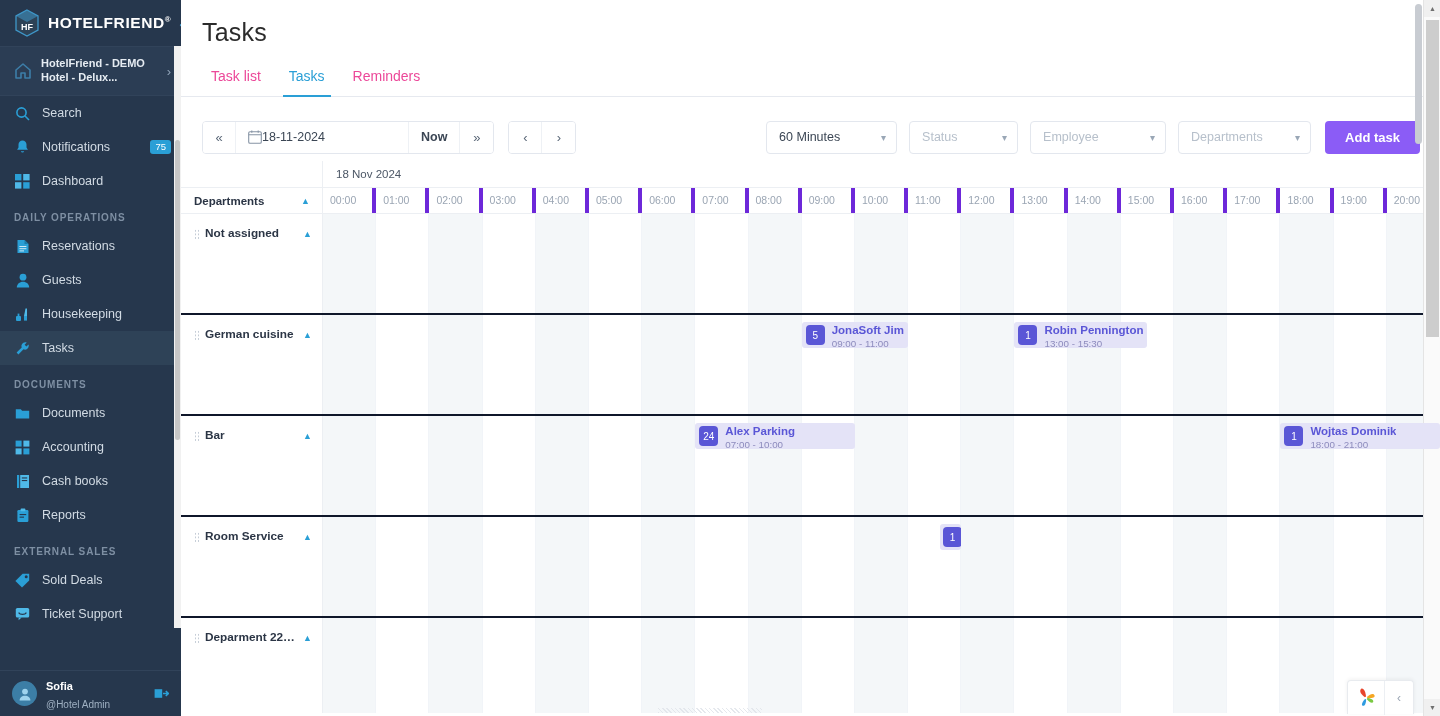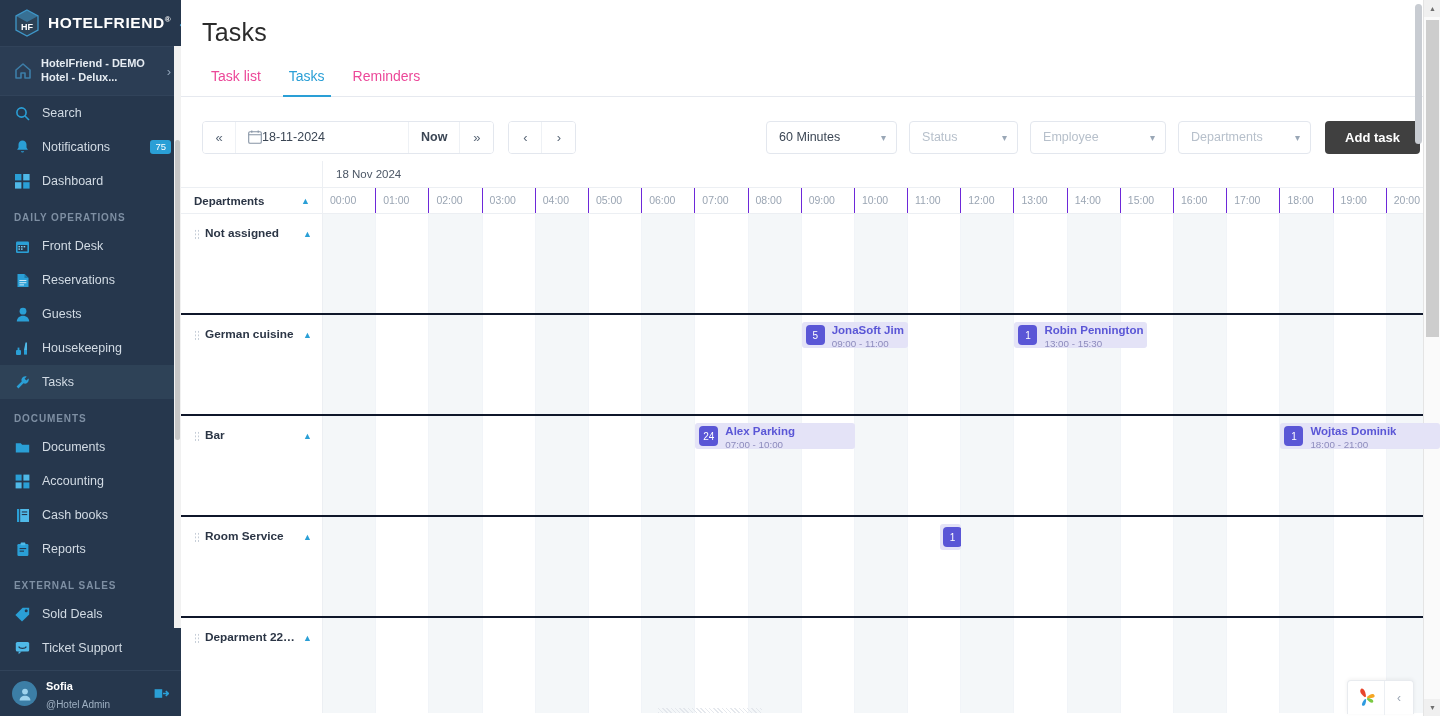--- a/index.html
+++ b/index.html
@@ -133,21 +133,21 @@
     display:flex; align-items:center; padding: 0 10px 0 12px; font-size:12.5px;
     color:#3b4654; cursor:pointer; margin-left: 12px; position:relative;
   }
   .select .chev { margin-left:auto; color:#9aa7b6; font-size:10px; padding-left: 14px; }
   .select.placeholder { color:#b7c0cb; }
   .sel-60 { width: 131px; }
   .sel-status { width: 109px; text-align: right; }
   .sel-emp { width: 136px; margin-left: 12px; }
   .sel-dep { width: 133px; }
   .add-task {
-    height:33px; background:#404040; color:#fff; border:none; border-radius:4px;
+    height:33px; background:#8b5cf6; color:#fff; border:none; border-radius:4px;
     font-size:13px; font-weight:bold; padding: 0 20px; margin-left: 14px; cursor:pointer;
     font-family: "Liberation Sans", sans-serif;
   }
 
   
   .timeline {
     position:relative; margin-left: 0px; height: 552px; overflow:hidden;
   }
   .tl-datebar {
     height: 27px; display:flex; border-bottom:1px solid #eceff3;
@@ -163,21 +163,21 @@
     width: 142px; flex:0 0 142px; display:flex; align-items:center;
     padding-left: 13px; font-size: 11.5px; font-weight: bold; color:#2b3545;
     border-right: 1px solid #eceff3; position:relative;
   }
   .tl-head .depcol .sortcaret {
     position:absolute; right: 12px; color:#2a9fd6; font-size: 9px;
   }
   .hours { flex:1 1 auto; display:flex; position:relative; }
   .hour {
     flex: 1 1 0; font-size: 10.5px; color:#9aa5b3; padding-top: 6px;
-    padding-left: 7px; border-right: 1px solid #6d28d9;
+    padding-left: 7px; border-right: 4px solid #6d28d9;
   }
   .tl-body { position:relative; }
   .row {
     display:flex; border-bottom:2px solid #0f172a; position:relative;
     height: 101px;
   }
   .row .depcell {
     width:142px; flex:0 0 142px; border-right:1px solid #eceff3;
     display:flex; align-items:flex-start; padding: 12px 10px 0 13px; gap:5px;
     background:#fff; position:relative; z-index:2;
@@ -313,34 +313,20 @@
             <rect x="8.2" y="0" width="6.4" height="6.4" fill="#4fb9e8"></rect>
             <rect x="0" y="8.2" width="6.4" height="6.4" fill="#4fb9e8"></rect>
             <rect x="8.2" y="8.2" width="6.4" height="6.4" fill="#2a9fd6"></rect>
           </svg>
       </span>
       <span class="lbl">Dashboard</span>
     </div>
 
     <div class="sb-section">DAILY OPERATIONS</div>
 
-    <div class="sb-item">
-      <span class="ic">
-        <svg width="15" height="15" viewBox="0 0 15 15">
-            <rect x="1" y="2.5" width="13" height="11.5" rx="1.2" fill="#2a9fd6"></rect>
-            <rect x="2.6" y="6" width="9.8" height="6.4" fill="#26374d"></rect>
-            <rect x="3.4" y="7" width="1.6" height="1.4" fill="#7fd0f0"></rect>
-            <rect x="6" y="7" width="1.6" height="1.4" fill="#7fd0f0"></rect>
-            <rect x="8.6" y="7" width="1.6" height="1.4" fill="#7fd0f0"></rect>
-            <rect x="3.4" y="9.4" width="1.6" height="1.4" fill="#7fd0f0"></rect>
-            <rect x="6" y="9.4" width="1.6" height="1.4" fill="#7fd0f0"></rect>
-          </svg>
-      </span>
-      <span class="lbl">Front Desk</span>
-    </div>
     <div class="sb-item">
       <span class="ic">
         <svg width="14" height="15" viewBox="0 0 14 15">
             <path d="M1.5 1h7l4 4v9h-11z" fill="#2a9fd6"></path>
             <path d="M8.5 1v4h4" fill="#1d7ba8"></path>
             <rect x="3.4" y="7" width="7" height="1" fill="#cde9f7"></rect>
             <rect x="3.4" y="9.2" width="7" height="1" fill="#cde9f7"></rect>
             <rect x="3.4" y="11.4" width="4.6" height="1" fill="#cde9f7"></rect>
           </svg>
       </span>

